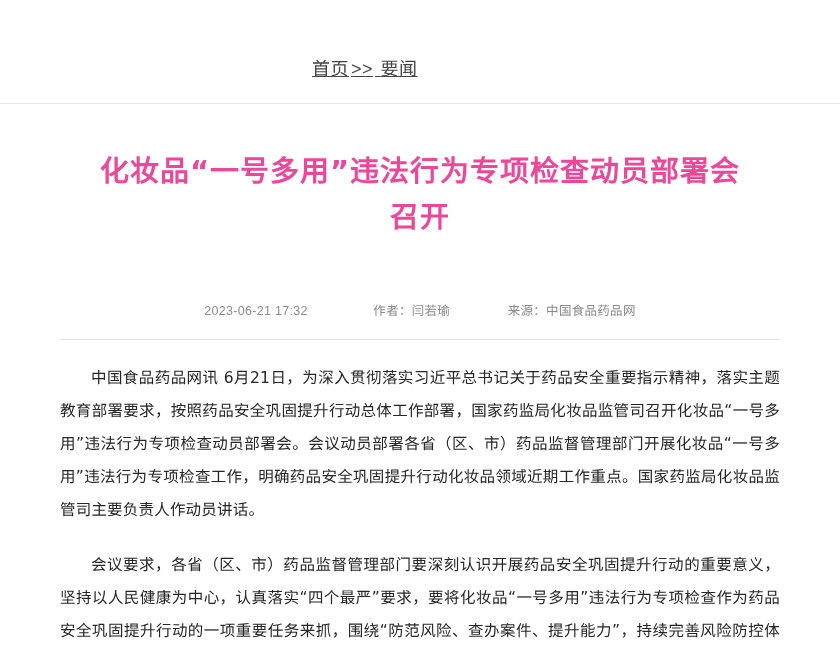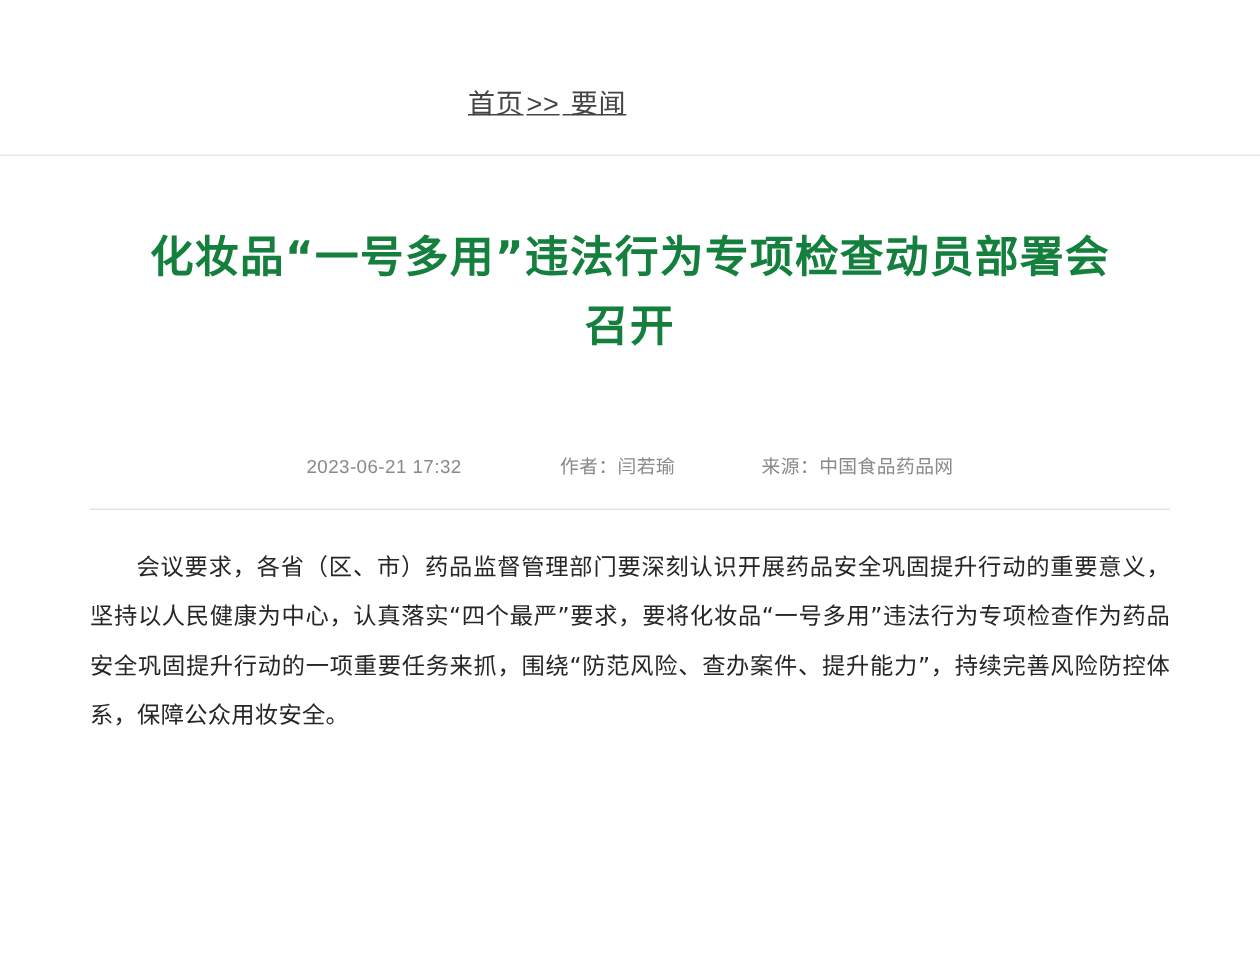--- a/index.html
+++ b/index.html
@@ -112,21 +112,21 @@
   .article {
     padding: 0 60px;
     box-sizing: border-box;
   }
   .title {
     margin: 44px 0 0 0;
     text-align: center;
     font-family: "DejaVu Sans", "Liberation Sans", sans-serif;
     font-size: 29px;
     font-weight: bold;
-    color: #15803d;
+    color: #ec4899;
     line-height: 46px;
     letter-spacing: 1px;
     padding: 0 26px;
   }
   .meta {
     margin-top: 36px;
     text-align: center;
     font-size: 12.5px;
     color: #8a8a8a;
     letter-spacing: 0.3px;
@@ -172,15 +172,16 @@
     <span class="item">2023-06-21 17:32</span>
     <span class="gap-a"></span>
     <span class="item">作者：闫若瑜</span>
     <span class="gap-b"></span>
     <span class="item">来源：中国食品药品网</span>
   </div>
 
   <hr class="divider">
 
   <div class="body-text">
+    <p>中国食品药品网讯 6月21日，为深入贯彻落实习近平总书记关于药品安全重要指示精神，落实主题教育部署要求，按照药品安全巩固提升行动总体工作部署，国家药监局化妆品监管司召开化妆品“一号多用”违法行为专项检查动员部署会。会议动员部署各省（区、市）药品监督管理部门开展化妆品“一号多用”违法行为专项检查工作，明确药品安全巩固提升行动化妆品领域近期工作重点。国家药监局化妆品监管司主要负责人作动员讲话。</p>
     <p>会议要求，各省（区、市）药品监督管理部门要深刻认识开展药品安全巩固提升行动的重要意义，坚持以人民健康为中心，认真落实“四个最严”要求，要将化妆品“一号多用”违法行为专项检查作为药品安全巩固提升行动的一项重要任务来抓，围绕“防范风险、查办案件、提升能力”，持续完善风险防控体系，保障公众用妆安全。</p>
   </div>
 </div>
 
 </body></html>

